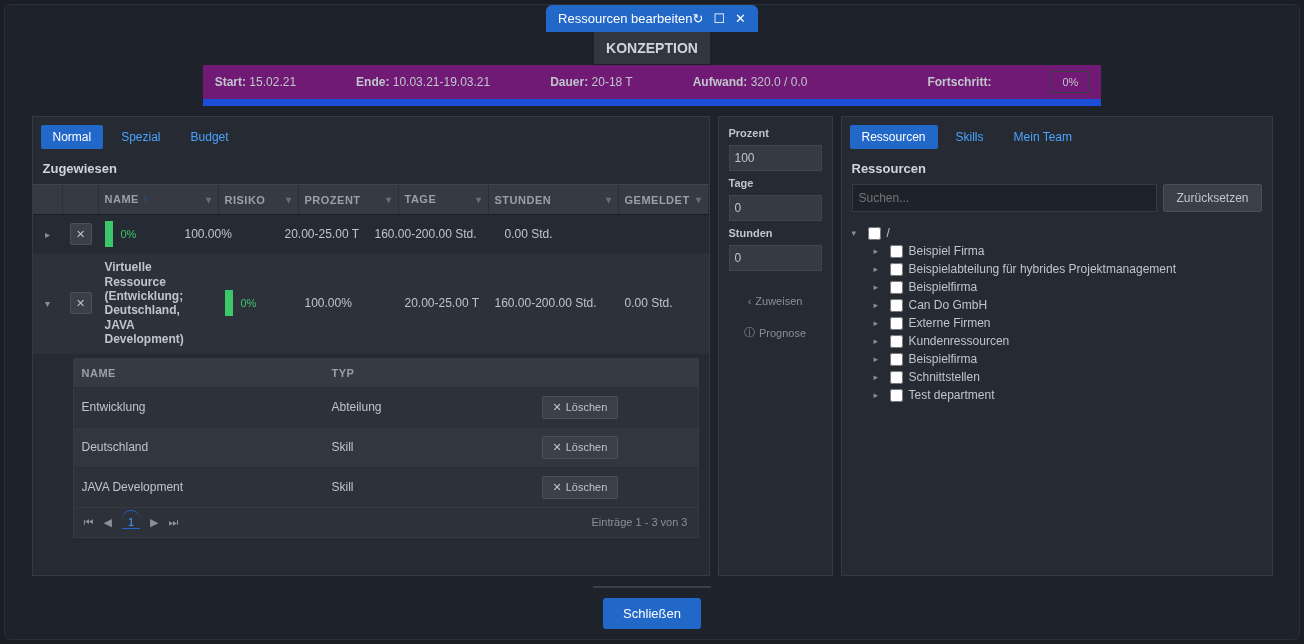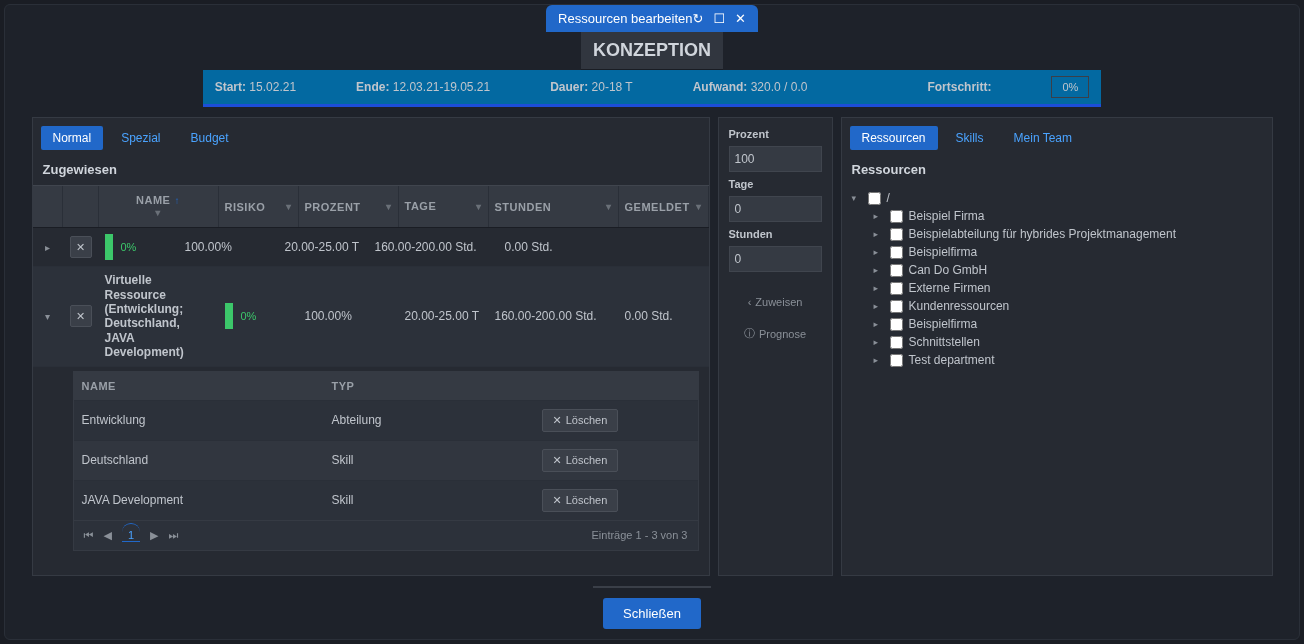--- a/index.html
+++ b/index.html
@@ -1,22 +1,22 @@
 <!DOCTYPE html>
 <html><head>
 <meta charset="utf-8">
 <style>
 * { box-sizing: border-box; margin: 0; padding: 0; }
 body { font-family: Arial, sans-serif; background: #1a1d24; color: #c0c5cc; font-size: 12px; width: 1304px; height: 644px; overflow: hidden; }
 .window { border: 1px solid #2a2f38; border-radius: 6px; margin: 4px; height: 636px; display: flex; flex-direction: column; background: #1e222a; align-items: center; }
 .titlebar { background: #2168c9; color: #fff; padding: 6px 12px; border-radius: 6px 6px 0 0; display: flex; justify-content: space-between; align-items: center; font-size: 13px; }
 .titlebar-icons { display: flex; gap: 10px; }
 .titlebar-icons span { cursor: pointer; font-size: 13px; }
-.header { background: #31363f; padding: 8px 12px; color: #d0d5dc; font-weight: bold; font-size: 18px; border-bottom: 1px solid #1a1d24; }
-.infobar { background: #0369a1; padding: 6px 12px; display: flex; gap: 60px; align-items: center; color: #c0c5cc; font-size: 12px; border-bottom: 3px solid #1d4ed8; }
+.header { background: #31363f; padding: 8px 12px; color: #d0d5dc; font-weight: bold; font-size: 14px; border-bottom: 1px solid #1a1d24; }
+.infobar { background: #701a75; padding: 6px 12px; display: flex; gap: 60px; align-items: center; color: #c0c5cc; font-size: 12px; border-bottom: 7px solid #1d4ed8; }
 .infobar .label { font-weight: bold; }
 .infobar .spacer { flex: 1; }
 .progress-box { border: 1px solid #3a3f48; padding: 4px 10px; font-size: 11px; }
 .body { flex: 1; display: flex; gap: 8px; padding: 10px; overflow: hidden; }
 .panel { background: #262a32; border: 1px solid #353a43; display: flex; flex-direction: column; }
 .panel.left { flex: 1; min-width: 0; }
 .panel.middle { width: 115px; padding: 10px; gap: 6px; }
 .panel.right { width: 432px; }
 .tabs { display: flex; gap: 6px; padding: 8px; }
 .tab { padding: 5px 12px; color: #4aa3ff; cursor: pointer; border-radius: 2px; font-size: 12px; }
@@ -24,21 +24,21 @@
 .section-title { padding: 4px 10px 8px; font-weight: bold; color: #d0d5dc; font-size: 13px; }
 .grid-header { display: flex; background: #353a43; border-top: 1px solid #40454e; border-bottom: 1px solid #1a1d24; }
 .grid-header .cell { padding: 8px 6px; font-size: 11px; color: #9aa0a8; font-weight: bold; letter-spacing: 0.5px; display: flex; align-items: center; justify-content: space-between; border-right: 1px solid #2a2f38; }
 .filter-icon { font-size: 10px; color: #6a7078; cursor: pointer; }
 .sort-icon { color: #2168c9; font-size: 10px; margin-left: 4px; }
 .grid-row { display: flex; align-items: stretch; border-bottom: 1px solid #2a2f38; min-height: 36px; }
 .grid-row.alt { background: #2c313a; }
 .grid-row .cell { padding: 6px; display: flex; align-items: center; font-size: 12px; }
 .c-expand { width: 30px; justify-content: center; }
 .c-del { width: 36px; justify-content: center; }
-.c-name { width: 120px; font-weight: bold; font-size: 11px; line-height: 1.2; flex-direction: column; }
+.c-name { width: 120px; font-weight: bold; font-size: 11px; line-height: 1.2; }
 .c-risk { width: 80px; }
 .c-percent { width: 100px; }
 .c-days { width: 90px; font-size: 11px; line-height: 1.2; }
 .c-hours { width: 130px; }
 .c-reported { width: 90px; }
 .btn-icon { background: #3a3f48; border: 1px solid #4a4f58; color: #c0c5cc; width: 22px; height: 22px; border-radius: 2px; cursor: pointer; display: flex; align-items: center; justify-content: center; font-size: 11px; }
 .expand-caret { color: #8a9098; cursor: pointer; font-size: 10px; }
 .risk-bar { width: 8px; height: 26px; background: #3cc76a; margin-right: 8px; }
 .risk-val { color: #3cc76a; font-size: 11px; }
 .subgrid { margin: 4px 10px 10px 40px; background: #2c313a; border: 1px solid #353a43; }
@@ -80,21 +80,21 @@
       <span>↻</span>
       <span>☐</span>
       <span>✕</span>
     </div>
   </div>
 
   <div class="header">KONZEPTION</div>
 
   <div class="infobar">
     <div><span class="label">Start:</span> <span>15.02.21</span></div>
-    <div><span class="label">Ende:</span> <span>12.03.21-19.05.21</span></div>
+    <div><span class="label">Ende:</span> <span>10.03.21-19.03.21</span></div>
     <div><span class="label">Dauer:</span> <span>20-18 T</span></div>
     <div><span class="label">Aufwand:</span> <span>320.0 / 0.0</span></div>
     <div class="spacer"></div>
     <div><span class="label">Fortschritt:</span></div>
     <div class="progress-box">0%</div>
   </div>
 
   <div class="body">
 
     <div class="panel left">
@@ -236,20 +236,24 @@
         </div>
     </div>
 
     <div class="panel right">
       <div class="tabs">
         <div class="tab active">Ressourcen</div>
         <div class="tab">Skills</div>
         <div class="tab">Mein Team</div>
       </div>
       <div class="section-title">Ressourcen</div>
+      <div class="searchrow">
+        <input placeholder="Suchen..." style="">
+        <button class="btn">Zurücksetzen</button>
+      </div>
       <div class="tree">
         <div class="tree-row">
           <span class="caret">▾</span>
           <input type="checkbox" style="">
           <span>/</span>
         </div>
         <div class="tree-children" id="tree-children">
             <div class="tree-row">
               <span class="caret">▸</span>
               <input type="checkbox" style="">

